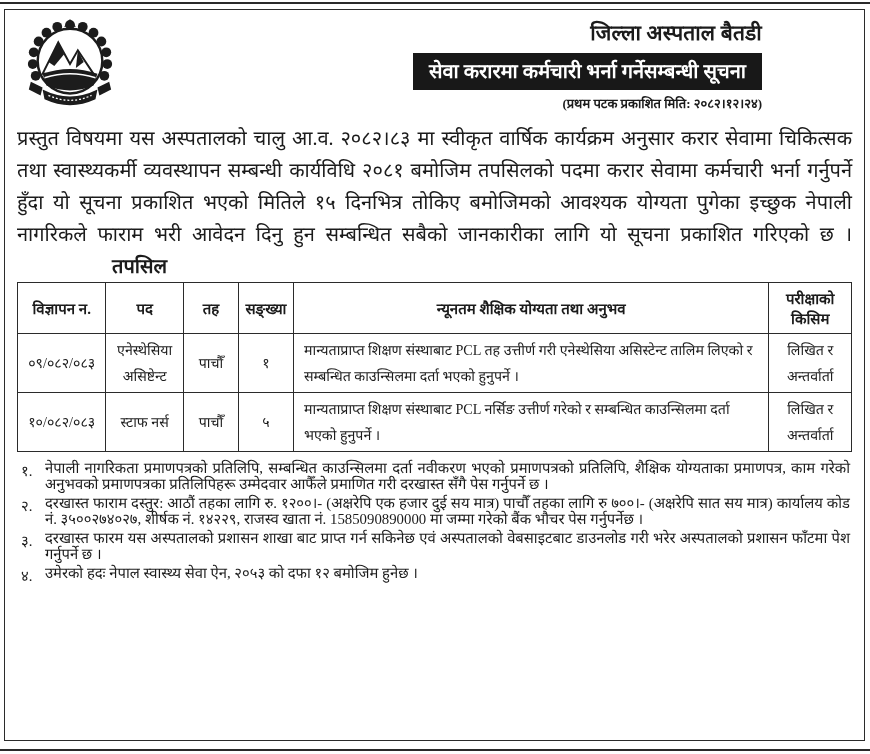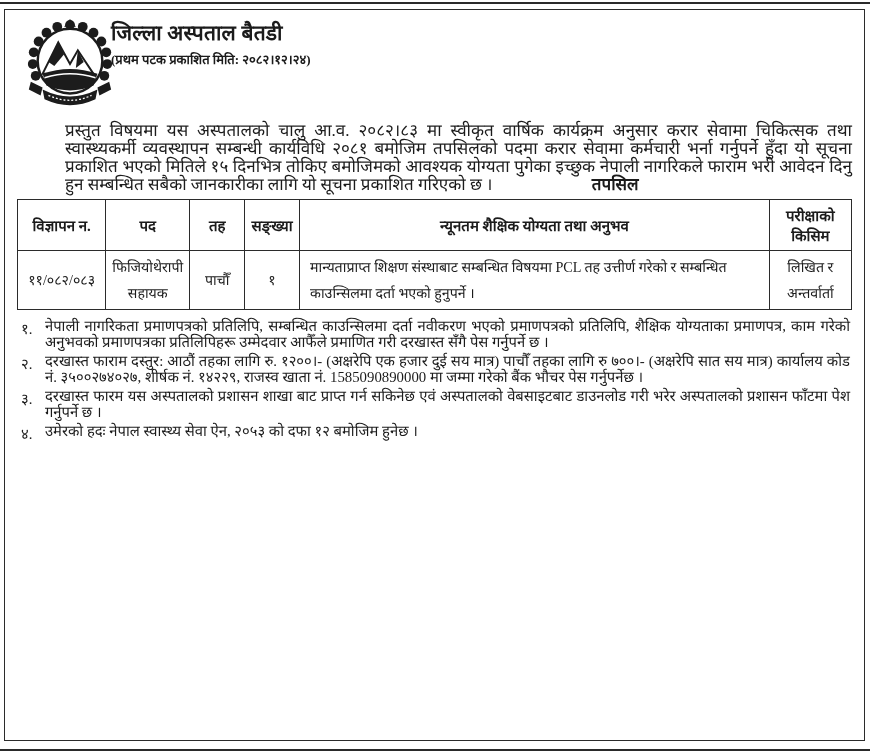--- a/index.html
+++ b/index.html
@@ -11,35 +11,35 @@
   .top-rule{position:absolute;top:2px;left:0;width:870px;height:2px;background:#2a2a2a;}
   .bottom-rule{position:absolute;bottom:3px;left:0;width:870px;height:2px;background:#2a2a2a;}
   .doc-frame{
     position:absolute;top:9px;left:4px;right:5px;bottom:13px;
     border:1.6px solid #2b2b2b;background:#fff;
     padding:4px 12px 0 12px;box-sizing:border-box;
   }
   
   .doc-header{position:relative;height:106px;}
   .emblem{position:absolute;left:4px;top:2px;width:98px;height:100px;}
-  .head-center{position:absolute;left:94px;right:90px;top:0;text-align:left;}
+  .head-center{position:absolute;left:94px;right:90px;top:0;text-align:right;}
   .org-name{font-size:21px;font-weight:bold;letter-spacing:.2px;margin-top:4px;}
   .notice-title-box{
     display:inline-block;background:#181818;color:#fff;font-size:20px;font-weight:bold;
     padding:4px 16px 6px 16px;margin-top:7px;
   }
   .publish-line{font-size:13px;font-weight:bold;margin-top:4px;}
   
   .intro{
-    font-size:17px;line-height:18px;text-align:justify;margin-top:2px;margin-left:48px;
+    font-size:20px;line-height:32px;text-align:justify;margin-top:2px;
   }
   .tapasil{font-weight:bold;margin-left:95px;}
   
   table.vac{
-    width:100%;border-collapse:collapse;margin-top:5px;
+    width:100%;border-collapse:collapse;
     font-size:14.2px;
   }
   table.vac th,table.vac td{
     border:1.3px solid #2b2b2b;padding:3px 6px;vertical-align:middle;
   }
   table.vac th{font-size:15px;font-weight:bold;text-align:center;height:44px;}
   table.vac td{text-align:center;line-height:26px;height:52px;}
   table.vac td.qual{text-align:left;padding-left:10px;padding-right:8px;}
   
   .notes{margin-top:8px;font-size:14.8px;}
@@ -78,20 +78,23 @@
       <path d="M58,34 L64,46 L56,52 Z" fill="#1c1c1c"></path>
       <path d="M22,58 Q50,48 78,58 L74,70 Q50,80 26,70 Z" fill="#1c1c1c"></path>
       <path d="M24,62 Q50,54 76,62" stroke="#fff" stroke-width="1.5" fill="none"></path>
       <path d="M10,66 L22,72 L20,80 L8,74 Z" fill="#1c1c1c"></path>
       <path d="M90,66 L78,72 L80,80 L92,74 Z" fill="#1c1c1c"></path>
       <path d="M22,74 Q50,88 78,74 L76,84 Q50,96 24,84 Z" fill="#1c1c1c"></path>
       <path d="M28,80 Q50,90 72,80" stroke="#fff" stroke-width="1.3" fill="none" stroke-dasharray="2,2"></path>
     </svg>
     <div class="head-center">
       <div class="org-name">जिल्ला अस्पताल बैतडी</div>
+      <div>
+        <span class="notice-title-box">सेवा करारमा कर्मचारी भर्ना गर्नेसम्बन्धी सूचना</span>
+      </div>
       <div class="publish-line">(प्रथम पटक प्रकाशित मिति: २०८२।१२।२४)</div>
     </div>
   </div>
 
   <div class="intro">
     <span>प्रस्तुत विषयमा यस अस्पतालको चालु आ.व. २०८२।८३ मा स्वीकृत वार्षिक कार्यक्रम अनुसार करार सेवामा चिकित्सक तथा स्वास्थ्यकर्मी व्यवस्थापन सम्बन्धी कार्यविधि २०८१ बमोजिम तपसिलको पदमा करार सेवामा कर्मचारी भर्ना गर्नुपर्ने हुँदा यो सूचना प्रकाशित भएको मितिले १५ दिनभित्र तोकिए बमोजिमको आवश्यक योग्यता पुगेका इच्छुक नेपाली नागरिकले फाराम भरी आवेदन दिनु हुन सम्बन्धित सबैको जानकारीका लागि यो सूचना प्रकाशित गरिएको छ ।</span>
     <span class="tapasil">तपसिल</span>
   </div>
 
   <table class="vac">
@@ -108,25 +111,33 @@
         <th>विज्ञापन न.</th>
         <th>पद</th>
         <th>तह</th>
         <th>सङ्ख्या</th>
         <th>न्यूनतम शैक्षिक योग्यता तथा अनुभव</th>
         <th>परीक्षाको किसिम</th>
       </tr>
     </thead>
     <tbody>
       <tr>
-        <td>११/०८२/०८३</td>
-        <td>फिजियोथेरापी सहायक</td>
+        <td>०९/०८२/०८३</td>
+        <td>एनेस्थेसिया असिष्टेन्ट</td>
         <td>पाचौँ</td>
         <td>१</td>
-        <td class="qual">मान्यताप्राप्त शिक्षण संस्थाबाट सम्बन्धित विषयमा PCL तह उत्तीर्ण गरेको र सम्बन्धित काउन्सिलमा दर्ता भएको हुनुपर्ने ।</td>
+        <td class="qual">मान्यताप्राप्त शिक्षण संस्थाबाट PCL तह उत्तीर्ण गरी एनेस्थेसिया असिस्टेन्ट तालिम लिएको र सम्बन्धित काउन्सिलमा दर्ता भएको हुनुपर्ने ।</td>
+        <td>लिखित र अन्तर्वार्ता</td>
+      </tr>
+      <tr>
+        <td>१०/०८२/०८३</td>
+        <td>स्टाफ नर्स</td>
+        <td>पाचौँ</td>
+        <td>५</td>
+        <td class="qual">मान्यताप्राप्त शिक्षण संस्थाबाट PCL नर्सिङ उत्तीर्ण गरेको र सम्बन्धित काउन्सिलमा दर्ता भएको हुनुपर्ने ।</td>
         <td>लिखित र अन्तर्वार्ता</td>
       </tr>
     </tbody>
   </table>
 
   <div class="notes">
     <div class="note-row">
       <span class="note-num">१.</span>
       <div class="note-text">नेपाली नागरिकता प्रमाणपत्रको प्रतिलिपि, सम्बन्धित काउन्सिलमा दर्ता नवीकरण भएको प्रमाणपत्रको प्रतिलिपि, शैक्षिक योग्यताका प्रमाणपत्र, काम गरेको अनुभवको प्रमाणपत्रका प्रतिलिपिहरू उम्मेदवार आफैँले प्रमाणित गरी दरखास्त सँगै पेस गर्नुपर्ने छ ।</div>
     </div>

